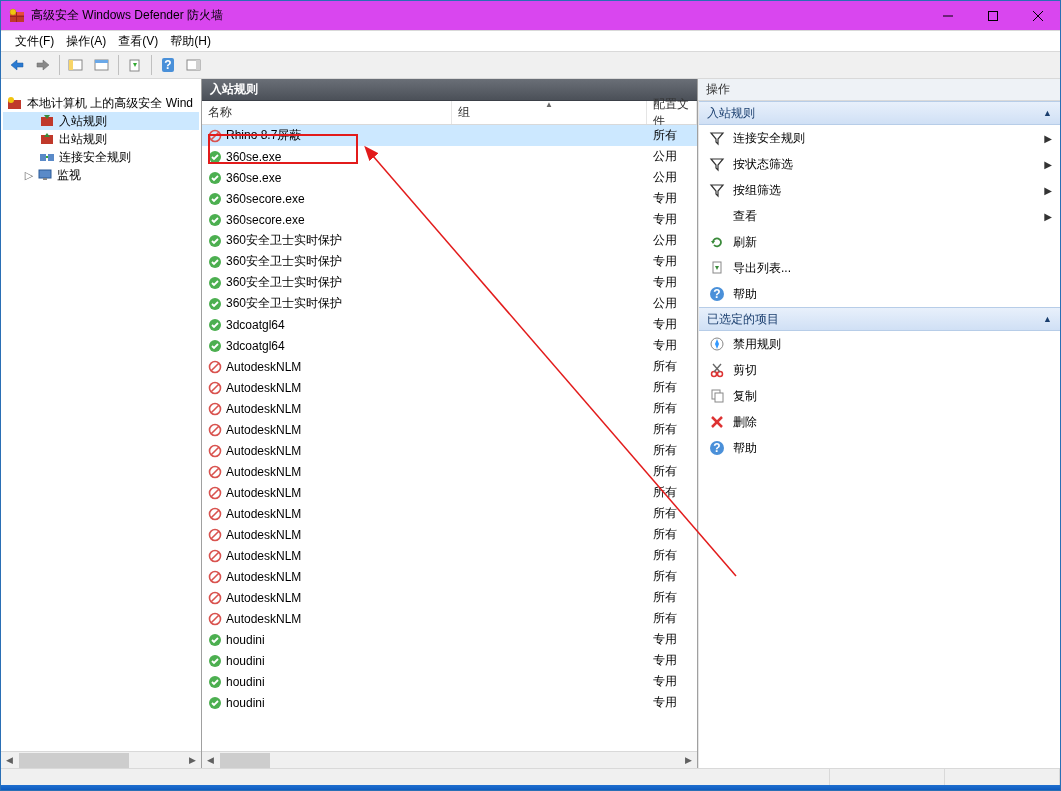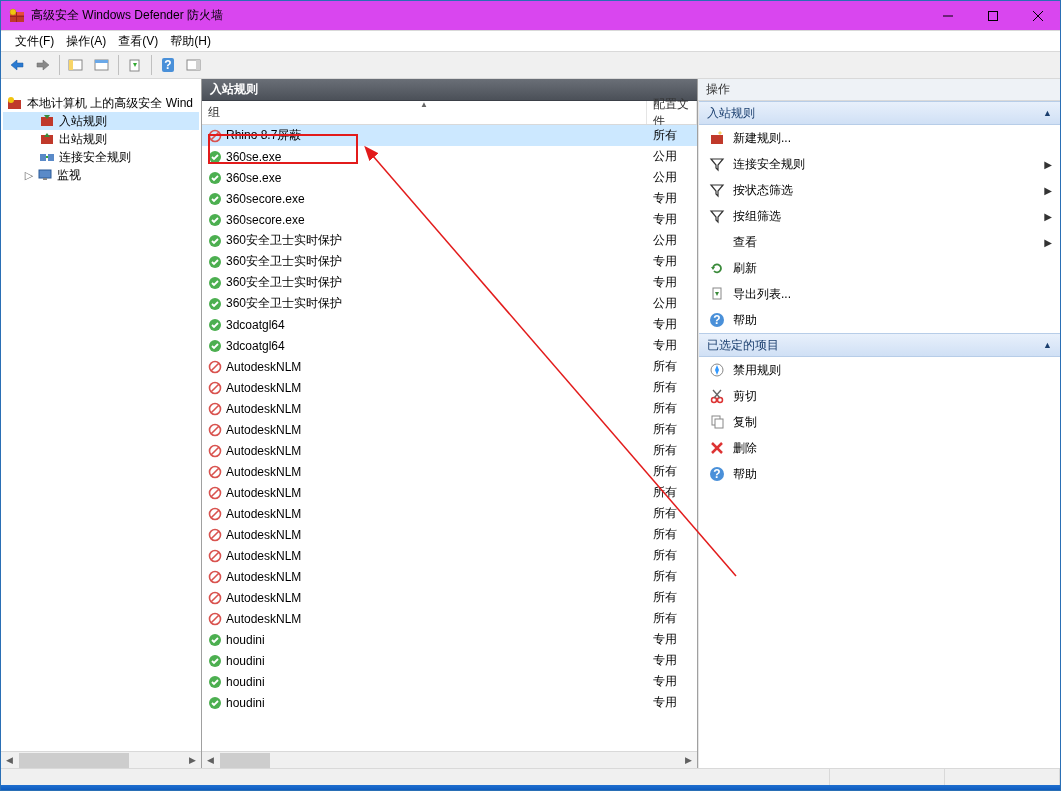--- a/index.html
+++ b/index.html
@@ -204,20 +204,23 @@
       <div class="scroll-h">
         <span class="arrow">◀</span>
           <div class="thumb" style="width:110px"></div>
           <span class="arrow" style="margin-left:auto">▶</span>
       </div>
     </div>
 
     <div class="list-pane">
       <div class="list-header">入站规则</div>
       <div class="columns">
+        <div class="col name">
+            <span>名称</span>
+          </div>
         <div class="col group">
             <span>组</span>
             <span class="sort">▲</span>
           </div>
         <div class="col profile">
             <span>配置文件</span>
           </div>
       </div>
       <div class="list-body" id="list-body">
           <div class="row selected">
@@ -593,29 +596,20 @@
     </div>
 
     <div class="action-pane">
       <div class="action-header">操作</div>
       <div class="action-body">
         <div class="action-group-hdr">
           <span>入站规则</span>
             <span class="collapse">▲</span>
         </div>
         <div id="ag1">
-            <div class="action-item">
-              <span class="aicon">
-                <svg width="16" height="16">
-                  <rect x="2" y="5" width="12" height="9" fill="#c0392b"></rect>
-                  <polygon points="11,1 13,3 11,5 9,3" fill="#f8d568"></polygon>
-                </svg>
-              </span>
-              <span>新建规则...</span>
-            </div>
             <div class="action-item">
               <span class="aicon">
                 <svg width="16" height="16">
                   <polygon points="2,3 14,3 9,9 9,14 7,12 7,9" fill="none" stroke="#333" stroke-width="1.2"></polygon>
                 </svg>
               </span>
               <span>连接安全规则</span>
               <span class="arrow-r">▶</span>
             </div>
             <div class="action-item">

